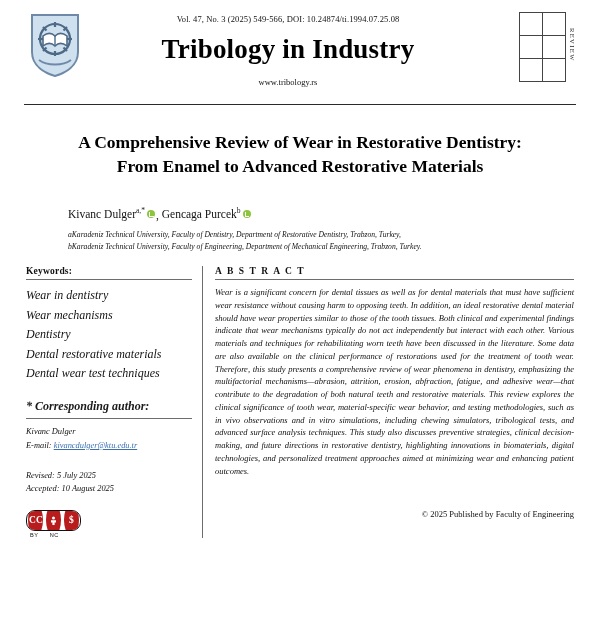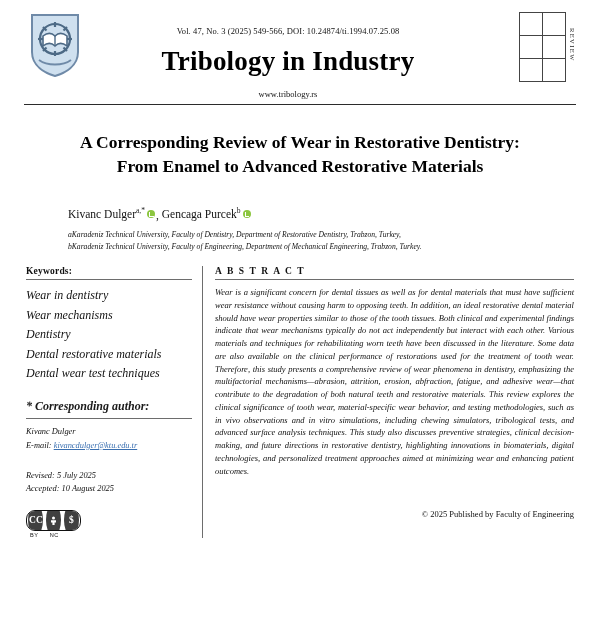--- a/index.html
+++ b/index.html
@@ -38,21 +38,20 @@
   }
   .logo {
     width: 52px;
     height: 66px;
     position: relative;
   }
   .masthead-center {
     flex: 1;
     text-align: center;
     padding-top: 4px;
-    margin-top: 12px;
   }
   .issue-line {
     font-family: "Liberation Serif", serif;
     font-size: 8.5px;
     letter-spacing: 0.1px;
     color: #111;
     margin-bottom: 10px;
   }
   .journal-title {
     font-family: "Liberation Serif", serif;
@@ -234,21 +233,21 @@
     border-radius: 9px;
     overflow: hidden;
     height: 19px;
     align-items: center;
     background: #fff;
   }
   .cc-circ {
     width: 15px;
     height: 32px;
     border-radius: 50%;
-    background: #404040;
+    background: #b91c1c;
     color: #fff;
     font-family: "Liberation Serif", serif;
     font-size: 9.5px;
     display: flex;
     align-items: center;
     justify-content: center;
     margin: 0 1.4px;
     font-weight: bold;
   }
   .cc-labels {
@@ -328,21 +327,21 @@
         </div>
         <div class="vert-label">REVIEW</div>
       </div>
     </div>
 
   </div>
 
   <hr class="rule">
 
   <div class="title-block">
-    <div class="paper-title">A Corresponding Review of Wear in Restorative Dentistry: From Enamel to Advanced Restorative Materials</div>
+    <div class="paper-title">A Comprehensive Review of Wear in Restorative Dentistry: From Enamel to Advanced Restorative Materials</div>
   </div>
 
   <div class="authors">
     <span><span class="author-name">Kivanc Dulger</span><span class="sup">a,*</span><span class="orcid"></span></span><span>, </span><span><span class="author-name">Gencaga Purcek</span><span class="sup">b</span><span class="orcid"></span></span>
   </div>
 
   <div class="affils">
     <div>aKaradeniz Technical University, Faculty of Dentistry, Department of Restorative Dentistry, Trabzon, Turkey,</div>
     <div>bKaradeniz Technical University, Faculty of Engineering, Department of Mechanical Engineering, Trabzon, Turkey.</div>
   </div>

